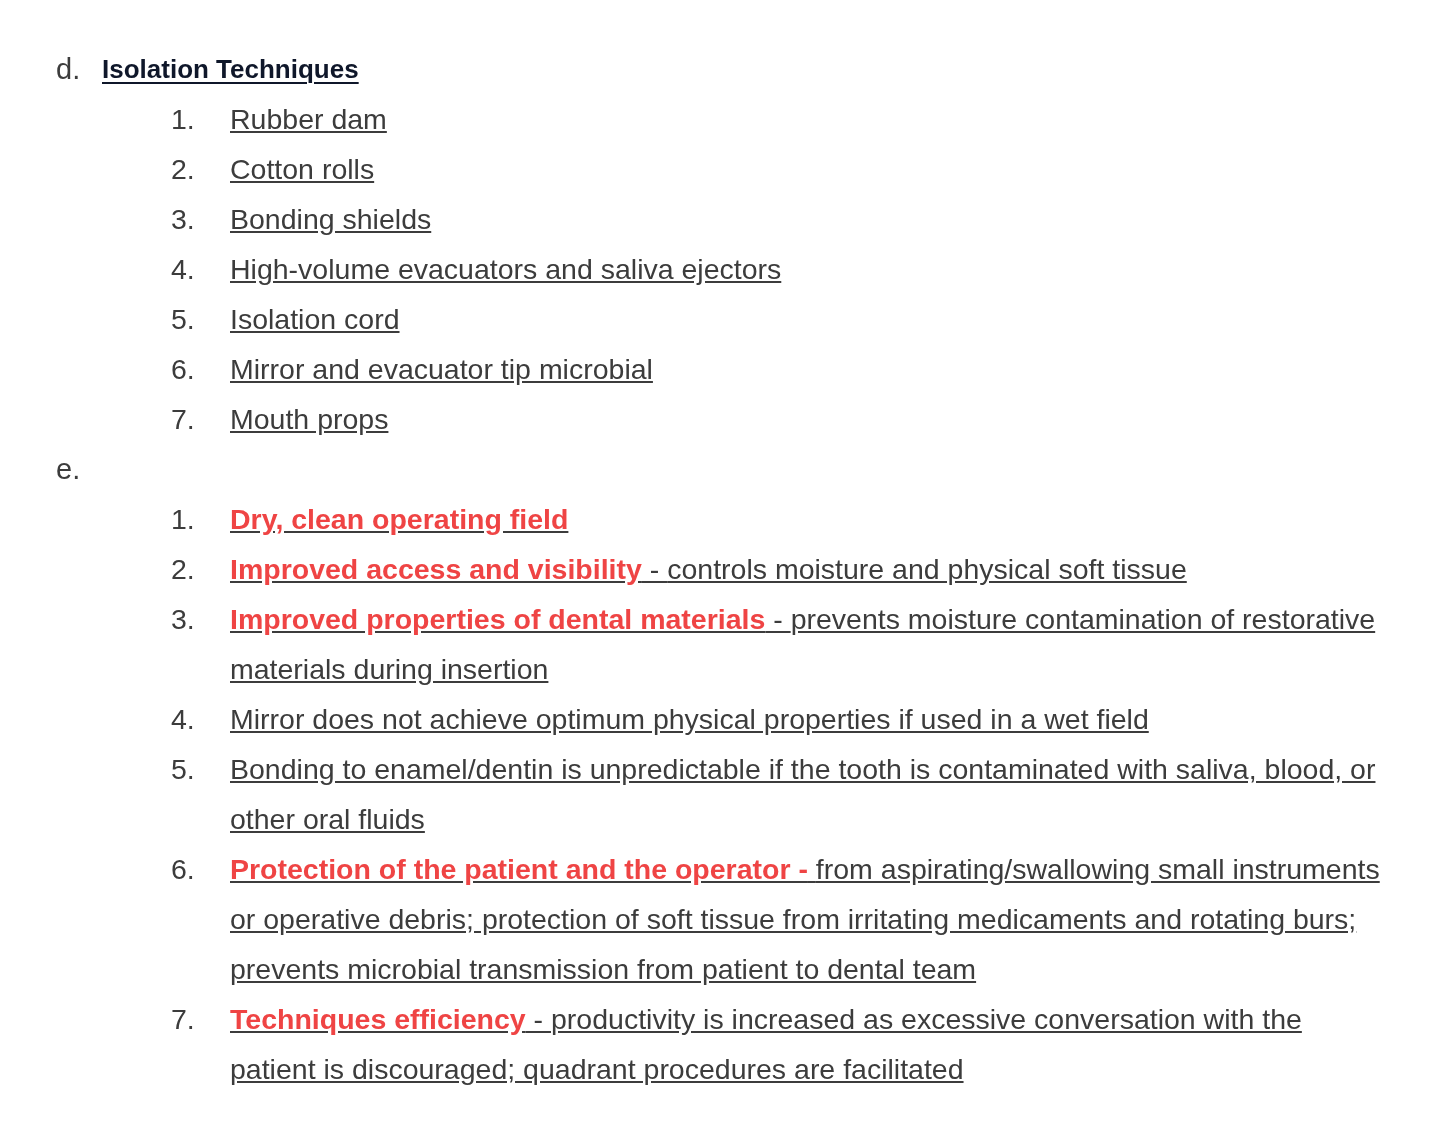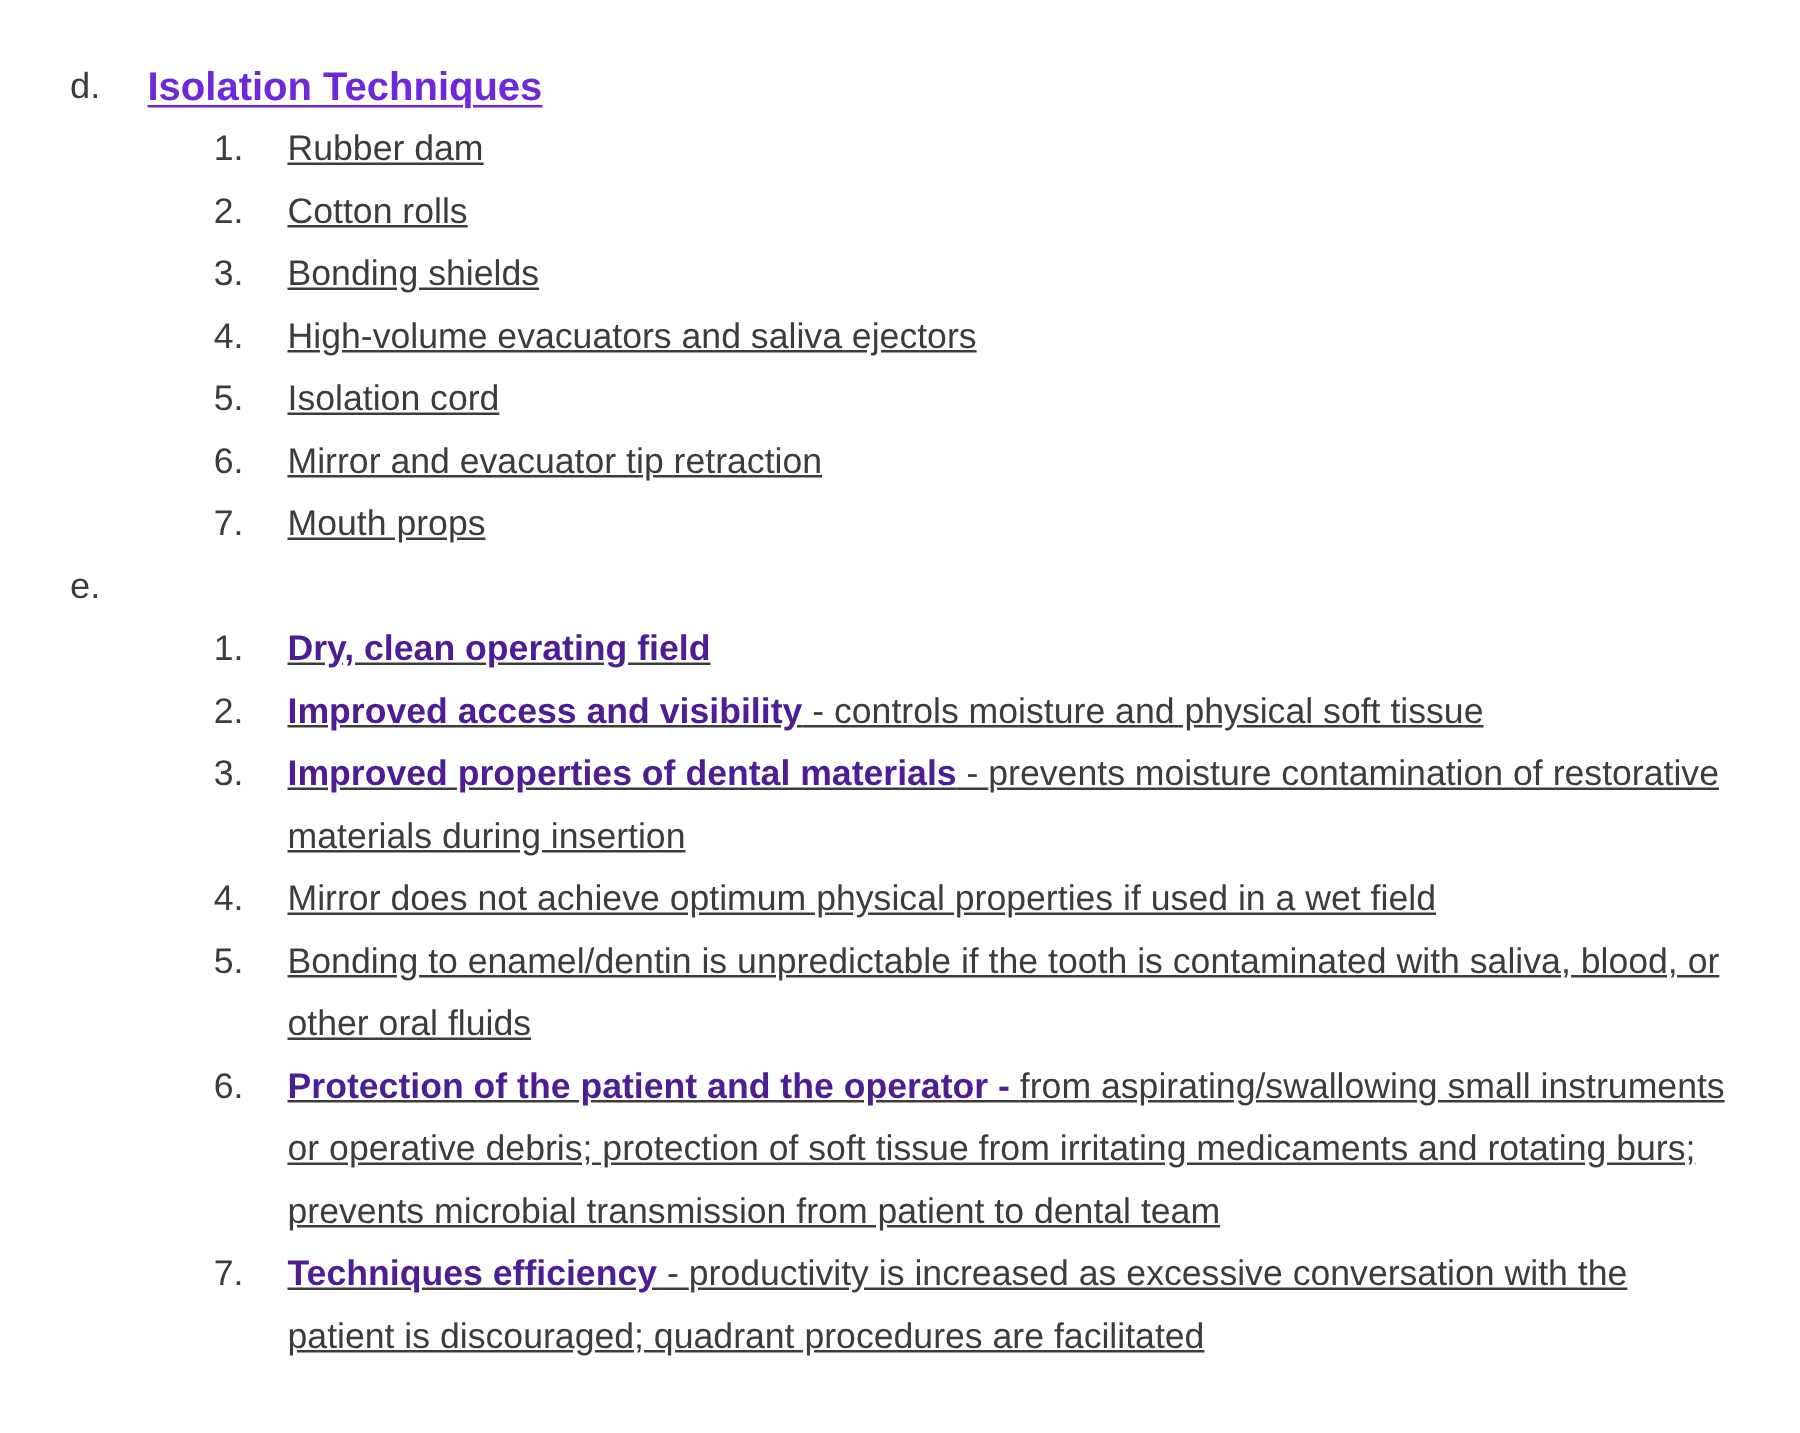--- a/index.html
+++ b/index.html
@@ -49,26 +49,26 @@
     position: absolute;
     left: 56px;
     top: 0;
     font-size: 29px;
     line-height: 50px;
     color: #3c3c3c;
     font-weight: normal;
   }
   .section-title {
     position: absolute;
-    left: 118px;
+    left: 102px;
     top: 0;
-    font-size: 32px;
+    font-size: 26px;
     line-height: 50px;
     font-weight: bold;
-    color: #6d28d9;
+    color: #0f172a;
     text-decoration: underline;
     text-underline-offset: 4px;
     text-decoration-thickness: 2px;
   }
 
   
   .numlist {
     margin: 0;
     padding: 0;
     list-style: none;
@@ -94,21 +94,21 @@
     color: #3c3c3c;
     font-weight: normal;
   }
   .numitem .txt {
     display: block;
     text-decoration: underline;
   }
   .numitem .txt b,
   .numitem .txt .b {
     font-weight: bold;
-    color: #4c1d95;
+    color: #ef4444;
   }
 </style>
 </head>
 <body>
 
 <div class="page">
   <div class="doc-body" id="doc-body">
       <div class="section">
         <div class="section-head">
           <span class="section-marker">d.</span>
@@ -130,21 +130,21 @@
           <li class="numitem">
             <span class="num">4.</span>
             <span class="txt"><span>High-volume evacuators and saliva ejectors</span></span>
           </li>
           <li class="numitem">
             <span class="num">5.</span>
             <span class="txt"><span>Isolation cord</span></span>
           </li>
           <li class="numitem">
             <span class="num">6.</span>
-            <span class="txt"><span>Mirror and evacuator tip retraction</span></span>
+            <span class="txt"><span>Mirror and evacuator tip microbial</span></span>
           </li>
           <li class="numitem">
             <span class="num">7.</span>
             <span class="txt"><span>Mouth props</span></span>
           </li>
         </ul>
       </div>
       <div class="section">
         <div class="section-head">
           <span class="section-marker">e.</span>

